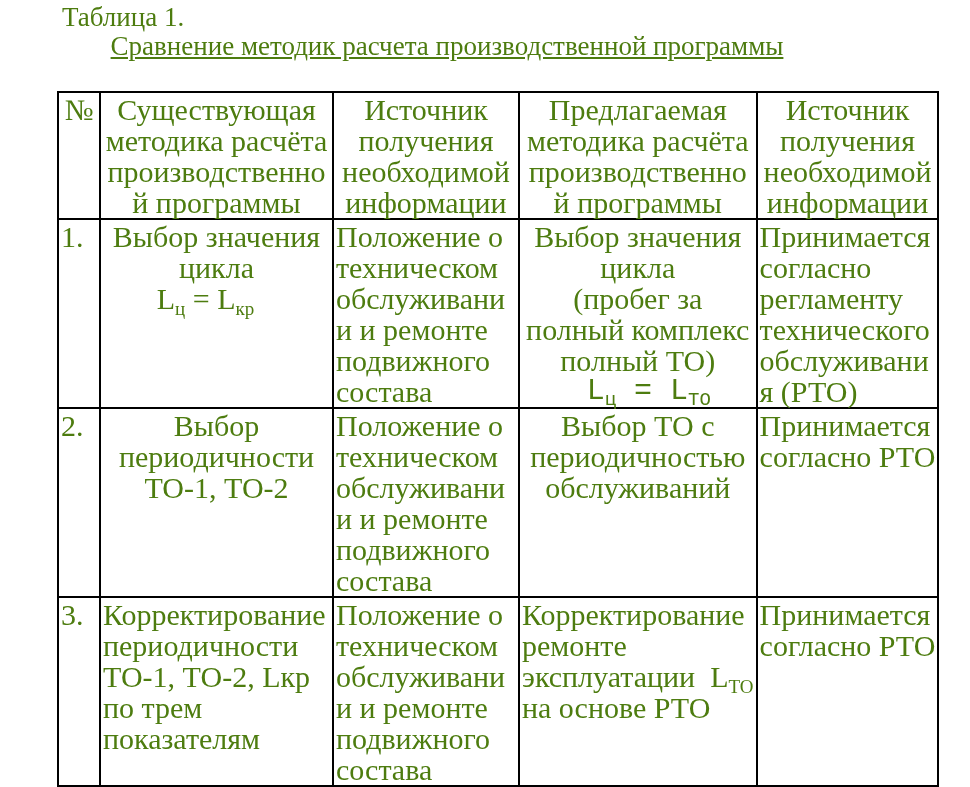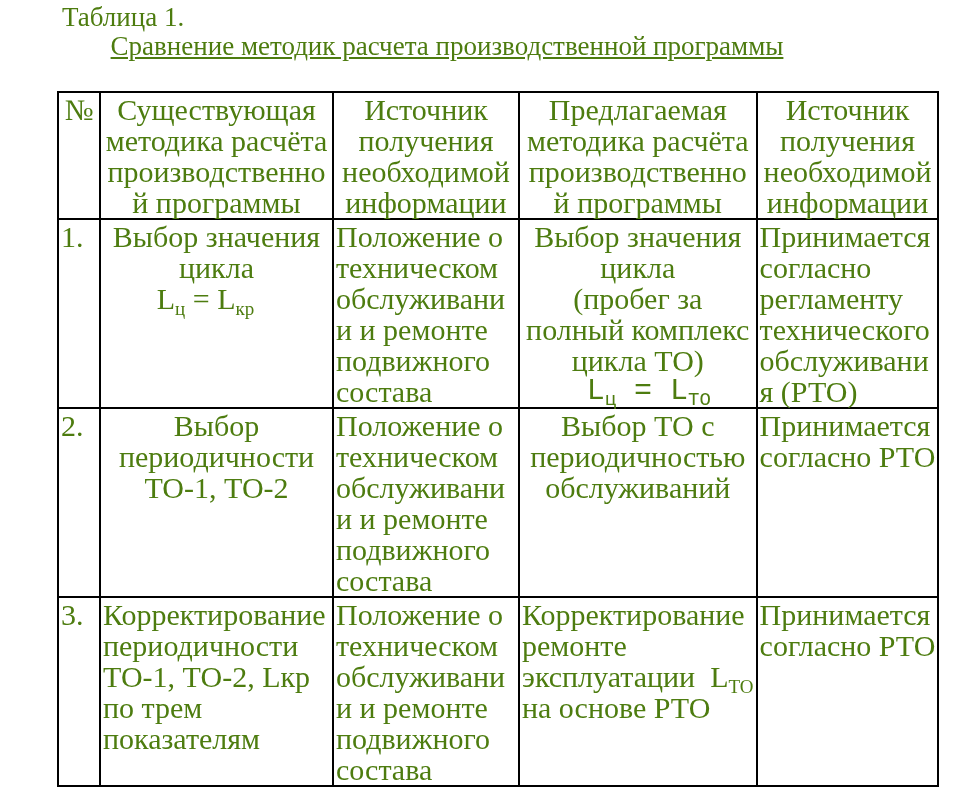--- a/index.html
+++ b/index.html
@@ -130,21 +130,21 @@
             <div class="line"><span>обслуживани</span></div>
             <div class="line"><span>и и ремонте</span></div>
             <div class="line"><span>подвижного</span></div>
             <div class="line"><span>состава</span></div>
           </td>
           <td class="a-center v-top">
             <div class="line"><span>Выбор значения</span></div>
             <div class="line"><span>цикла</span></div>
             <div class="line"><span>(пробег за</span></div>
             <div class="line"><span>полный комплекс</span></div>
-            <div class="line"><span>цикла ТО)</span></div>
+            <div class="line"><span>полный ТО)</span></div>
             <div class="line nudge"><span>L</span><span class="sb">ц</span><span> = L</span><span class="sb">ТО</span></div>
           </td>
           <td class="a-left v-top">
             <div class="line"><span>Принимается</span></div>
             <div class="line"><span>согласно</span></div>
             <div class="line"><span>регламенту</span></div>
             <div class="line"><span>технического</span></div>
             <div class="line"><span>обслуживани</span></div>
             <div class="line"><span>я (РТО)</span></div>
           </td>

